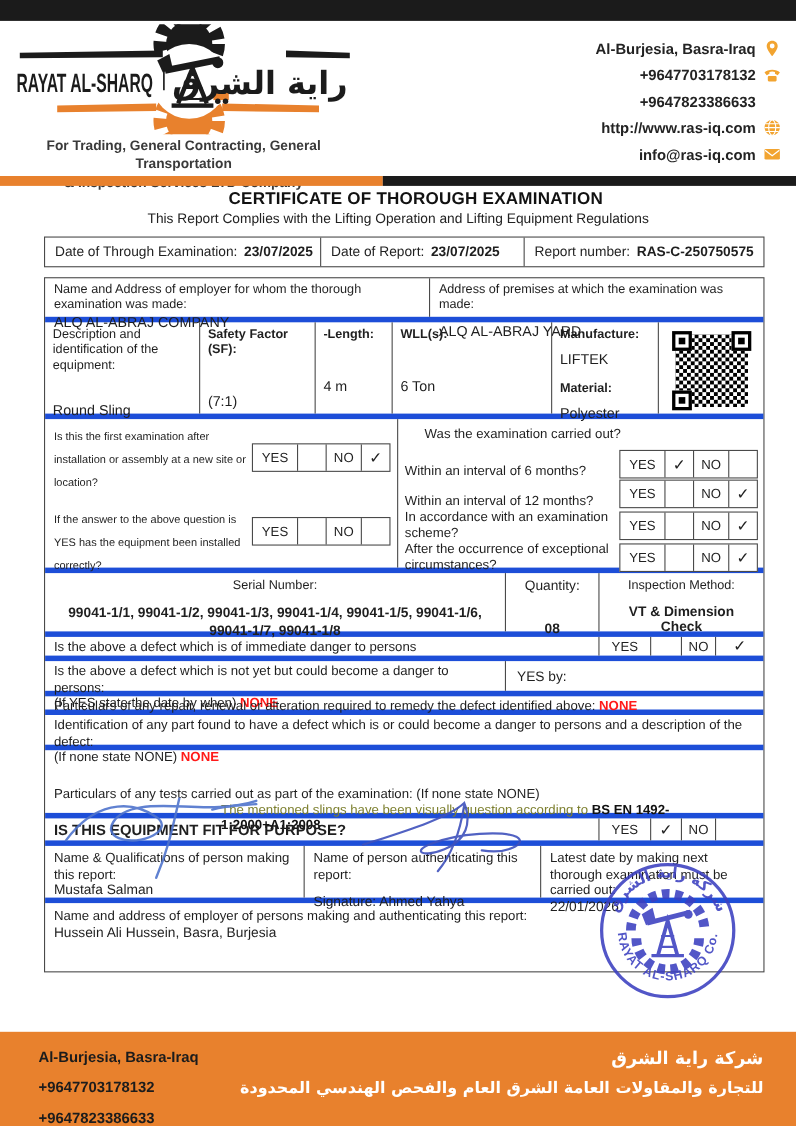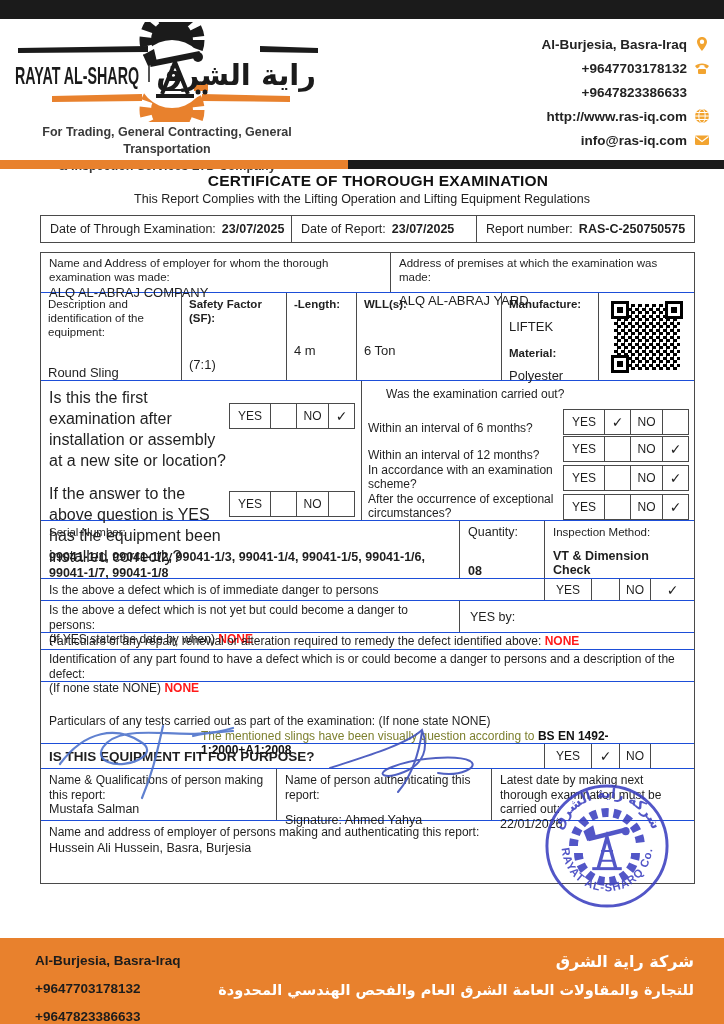--- a/index.html
+++ b/index.html
@@ -33,21 +33,21 @@
   
   .dates { position:absolute; top:215px; left:40px; width:655px; height:28px;
            border:1px solid #4a4a4a; display:flex; font-size:12.5px; }
   .dates .dcell { display:flex; align-items:center; gap:6px; padding-left:9px; }
   .dates .dcell + .dcell { border-left:1px solid #4a4a4a; }
   .d1 { width:250px; } .d2 { width:185px; } .d3 { flex:1; }
   .dval { font-weight:600; } .dnum { font-weight:bold; }
   
   .mtable { position:absolute; top:252px; left:40px; width:655px; border:1px solid #4a4a4a;
             font-size:12px; }
-  .trow { display:flex; border-bottom:1px solid #1d4ed8; }
+  .trow { display:flex; border-bottom:5px solid #1d4ed8; }
   .trow:last-child { border-bottom:none; }
   .tcell + .tcell { border-left:1px solid #4a4a4a; }
   .lbl { font-size:11.5px; line-height:14px; }
   .blbl { font-size:11.5px; font-weight:bold; line-height:14px; }
   .val { font-size:13px; }
   .bval { font-size:12.5px; font-weight:bold; }
   
   .rowA { height:40px; }
   .rowA .tcell { padding:3px 8px; }
   .cellA1 { width:349px; } .cellA2 { flex:1; }
@@ -66,37 +66,37 @@
   .qr-noise { position:absolute; inset:4px;
               background:repeating-conic-gradient(#000 0% 25%, #fff 0% 50%) 0 0 / 7px 7px; }
   .finder { position:absolute; width:18px; height:18px; border:3px solid #000; background:#fff; }
   .finder::after { content:""; position:absolute; left:3px; top:3px; width:6px; height:6px; background:#000; }
   .f-tl { left:1px; top:1px; } .f-tr { right:1px; top:1px; } .f-bl { left:1px; bottom:1px; }
   
   .rowC { height:140px; }
   .cellC1 { width:320px; padding:6px 6px 4px 8px; }
   .cellC2 { flex:1; padding:4px 5px 2px 6px; }
   .qblock { display:flex; }
-  .qblock .qtxt { width:192px; font-size:16px; line-height:21px; }
+  .qblock .qtxt { width:192px; font-size:10px; line-height:21px; }
   .qblock .mt { margin-left:2px; }
   .qb1 .mt { margin-top:16px; }
   .qb2 { margin-top:12px; }
   .qb2 .mt { margin-top:8px; }
   .co-header { font-size:12px; margin:2px 0 7px 18px; }
   .co-row { display:flex; align-items:flex-end; }
   .co-row .qtxt { flex:1; font-size:12px; line-height:13.5px; padding-right:4px; }
   .co-h1 { height:27px; } .co-h2 { height:29px; }
   
   .mt { display:flex; border:1px solid #4a4a4a; height:26px; background:#fff; flex:0 0 auto; }
   .mt-c { display:flex; align-items:center; justify-content:center; font-size:12px; }
   .mt-c + .mt-c { border-left:1px solid #4a4a4a; }
   .mt-yes { width:40px; } .mt-no { width:32px; } .mt-t { width:26px; font-size:14px; }
   
   .rowD { height:58px; }
-  .rowD .tcell { padding:4px 8px; }
+  .rowD .tcell { padding:4px 8px;text-align:center; }
   .cellD1 { flex:1; } .cellD2 { width:85px; } .cellD3 { width:150px; }
   .cellD1 .bval { margin-top:10px; line-height:16px; }
   .cellD2 .bval { margin-top:25px; } .cellD3 .bval { margin-top:10px; }
   .cellD2 .lbl, .cellD2 .bval { font-size:12.5px; }
   
   .strip { display:flex; align-items:stretch; }
   .strip .stxt { flex:1; display:flex; align-items:center; padding-left:8px; }
   .scell { display:flex; align-items:center; justify-content:center; border-left:1px solid #4a4a4a; font-size:12px; }
   .s-yes { width:47px; } .s-t1 { width:28px; font-size:14px; } .s-no { width:31px; } .s-t2 { width:44px; font-size:14px; }
   .rowE { height:22px; }

